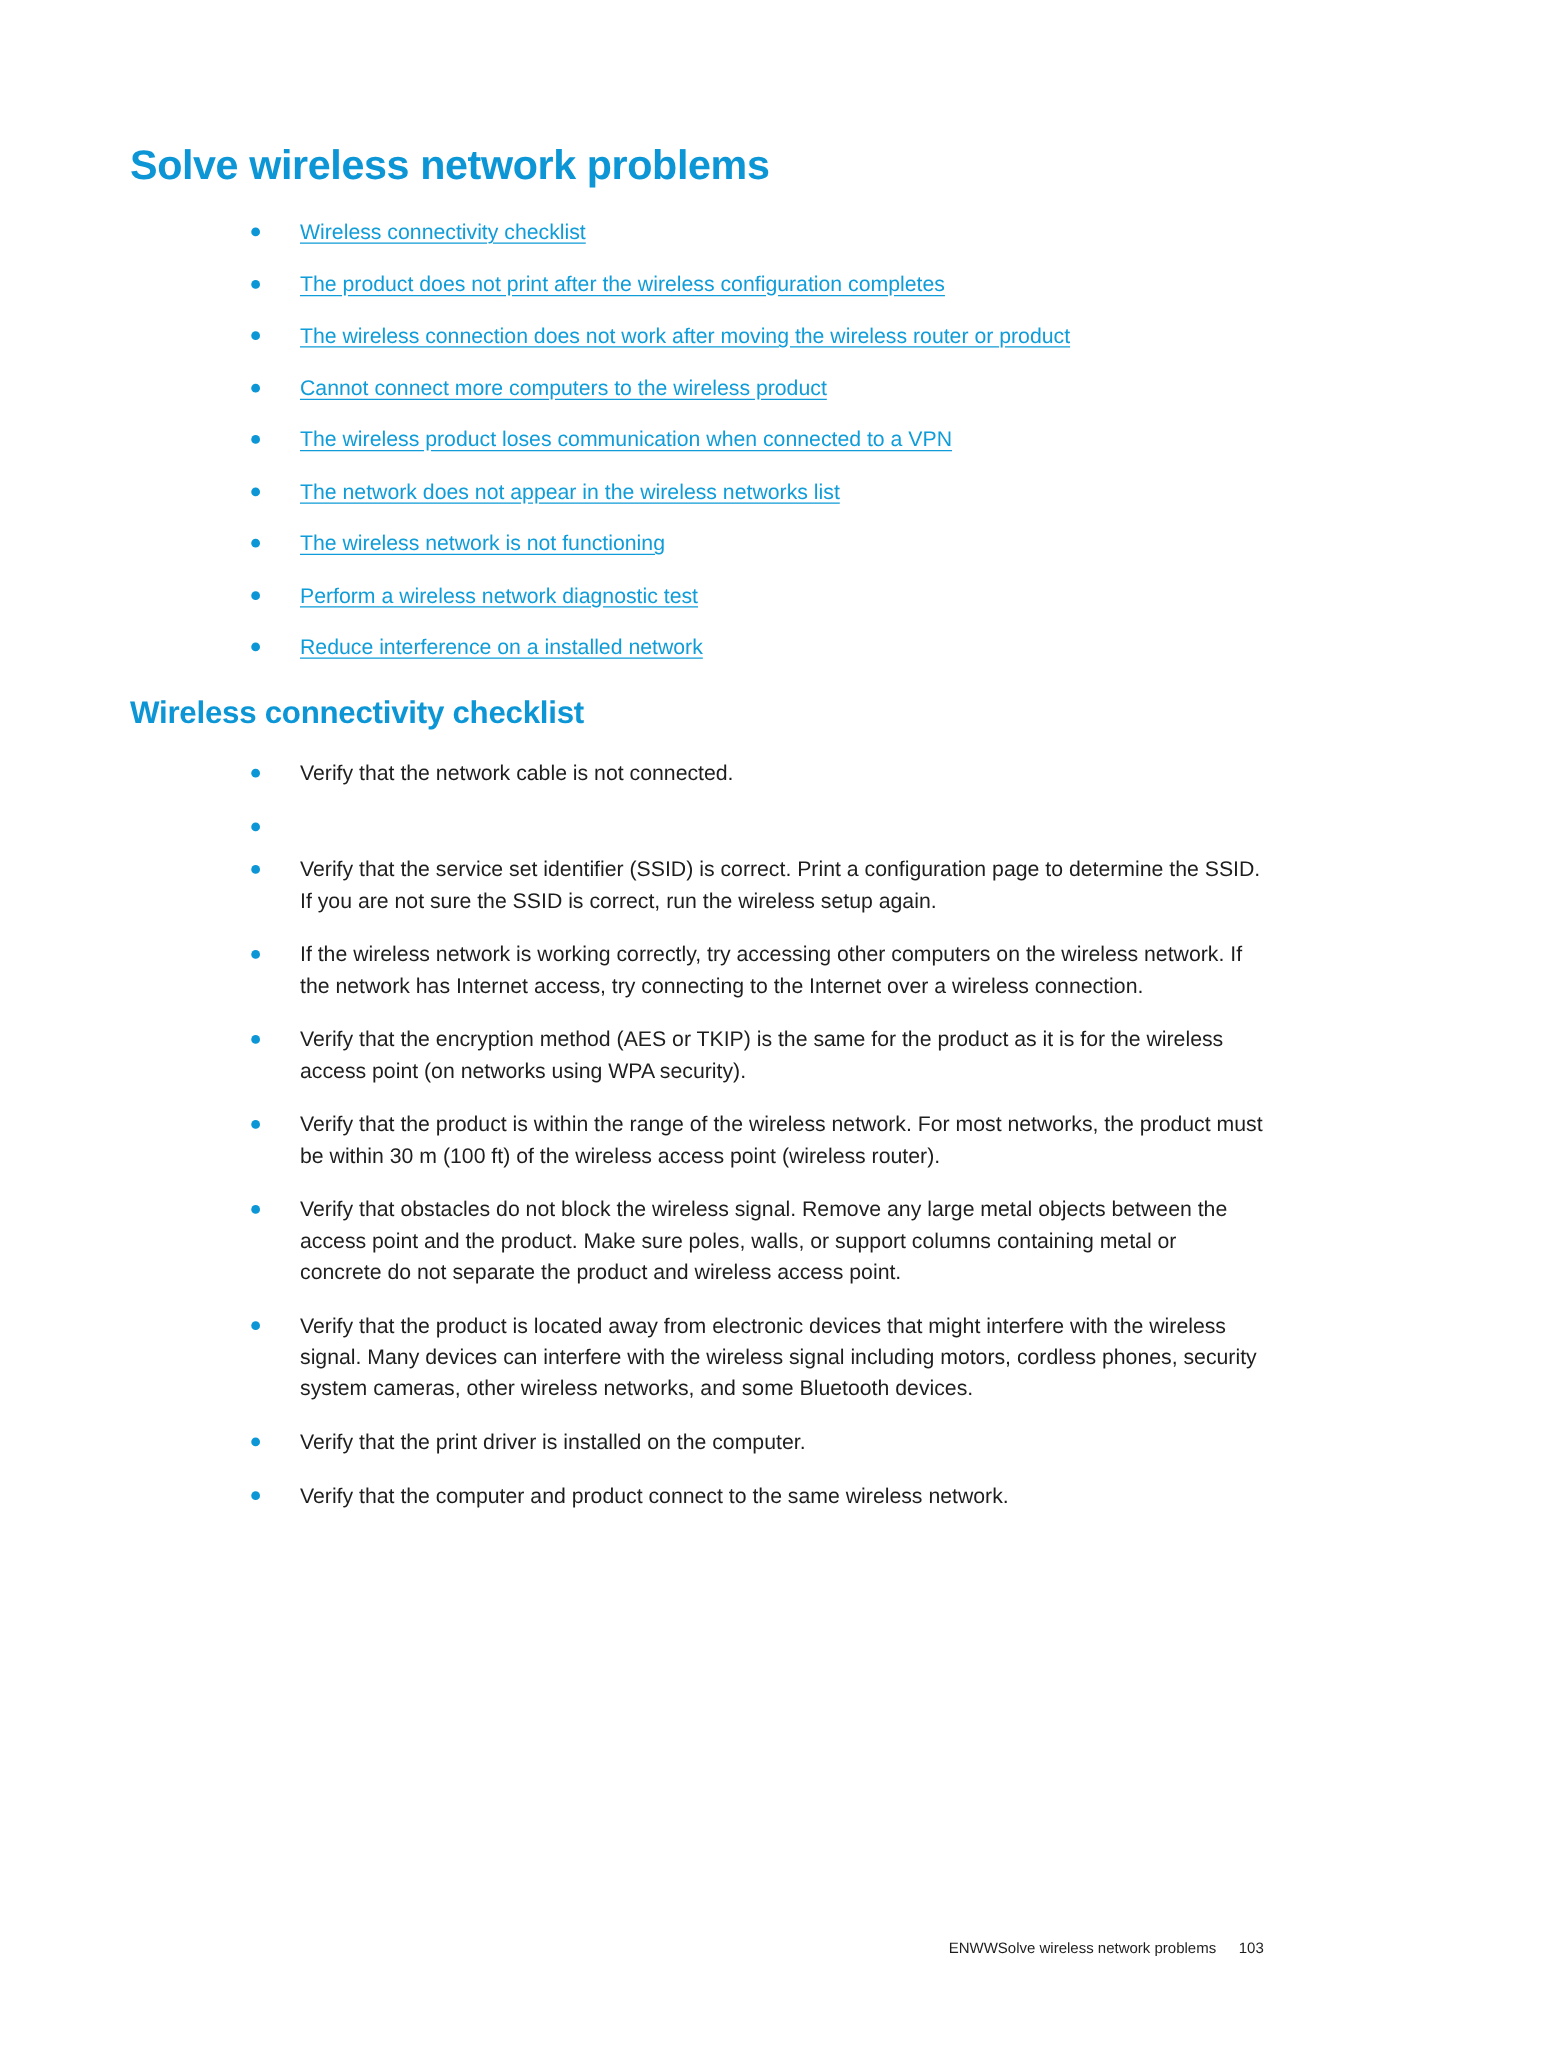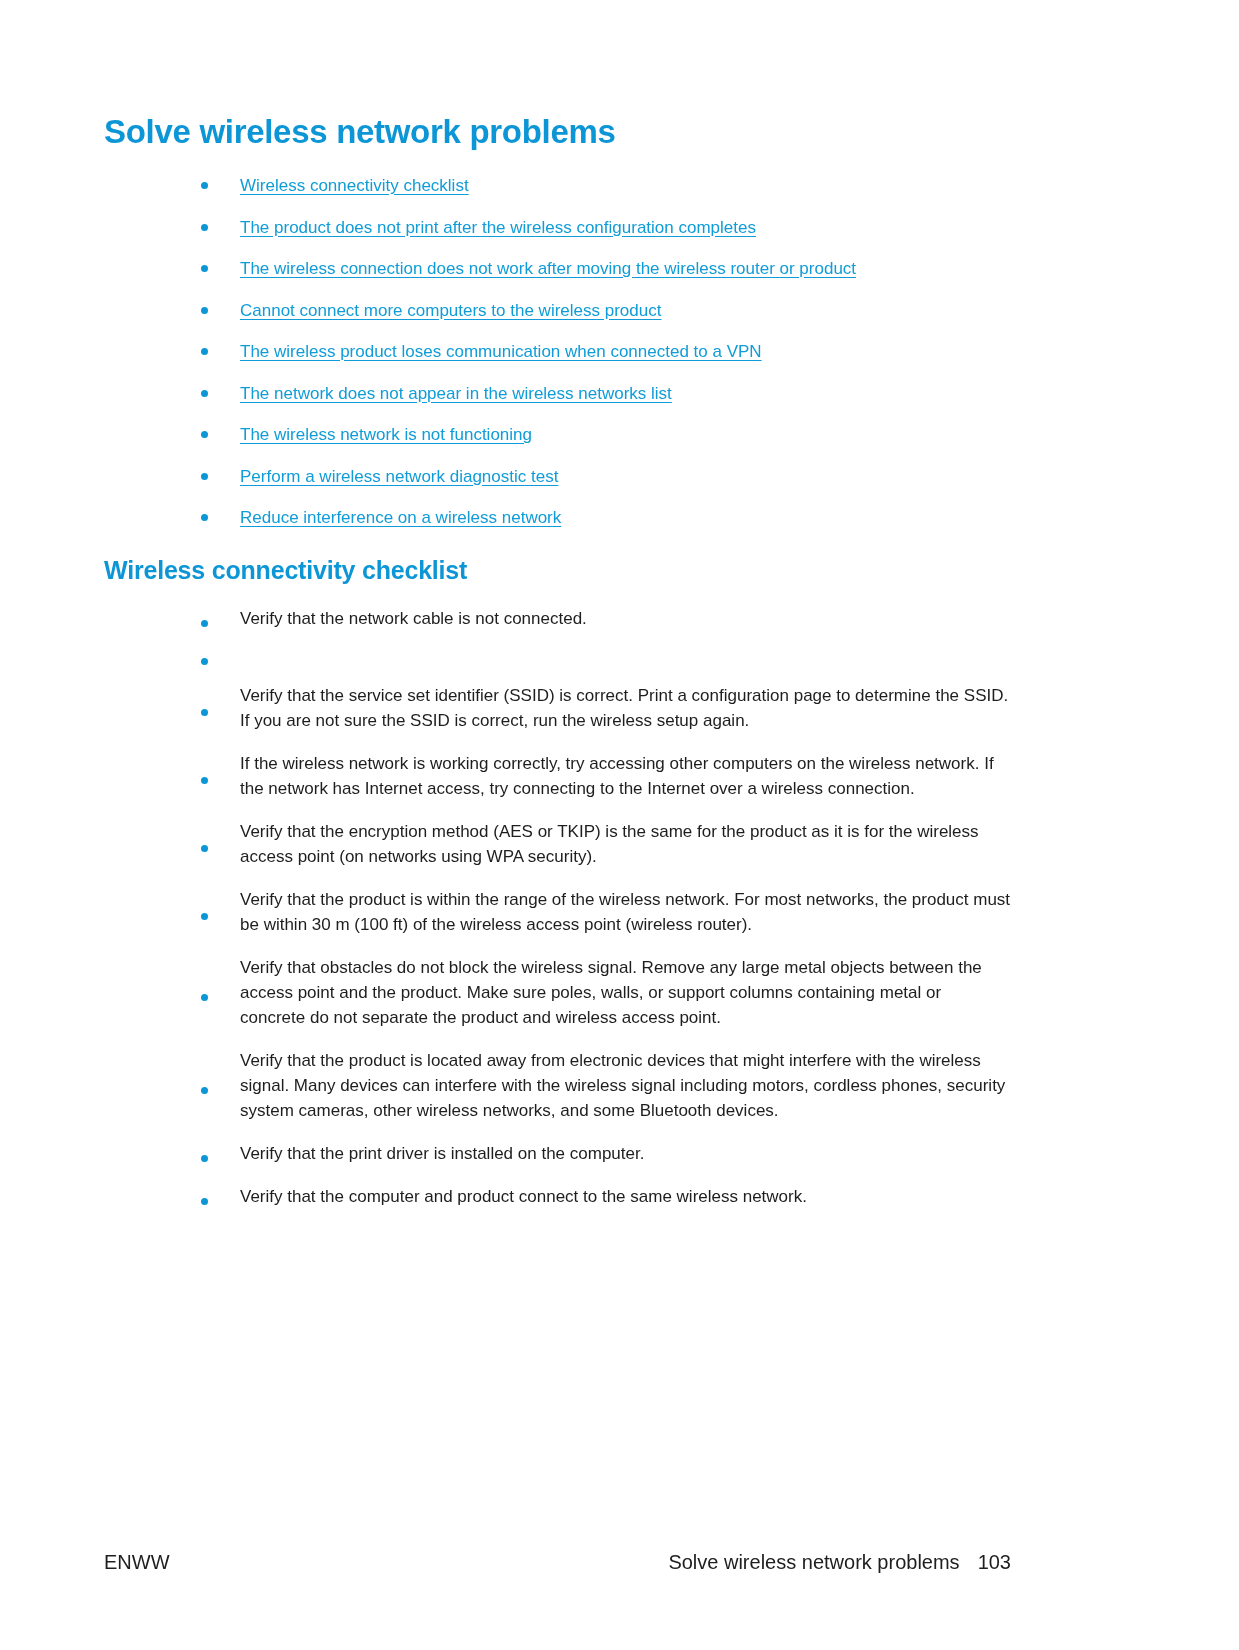--- a/index.html
+++ b/index.html
@@ -50,39 +50,39 @@
     margin-top: 27px;
     font-size: 25px;
     line-height: 30px;
     font-weight: 700;
     letter-spacing: -0.2px;
     color: var(--accent, #0d96d5);
   }
   .checklist { margin-top: 21px; }
   .checklist li {
     display: flex;
-    align-items: center;
+    align-items: flex-start;
     font-size: 17px;
     line-height: 25px;
     margin-bottom: 18px;
   }
   .checklist .bullet { margin-top: 9px; }
   .checklist .item-text {
     margin-left: 32px;
     max-width: 872px;
   }
   .footer {
     position: absolute;
     left: 104px;
     right: 104px;
     top: 1551px;
     display: flex;
-    justify-content: space-between;
+    justify-content: flex-end;
     align-items: baseline;
-    font-size: 20px;
+    font-size: 12px;
     color: var(--text, #1e1e1e);
   }
   .footer-right { display: flex; gap: 18px; }
 </style>
 </head>
 <body>
 
 <div class="page">
   <div class="content">
 
@@ -116,21 +116,21 @@
       <li>
         <span class="bullet"></span>
         <a class="toc-link" href="#">The wireless network is not functioning</a>
       </li>
       <li>
         <span class="bullet"></span>
         <a class="toc-link" href="#">Perform a wireless network diagnostic test</a>
       </li>
       <li>
         <span class="bullet"></span>
-        <a class="toc-link" href="#">Reduce interference on a wireless network</a>
+        <a class="toc-link" href="#">Reduce interference on a installed network</a>
       </li>
     </ul>
 
     <h2 class="section-heading">Wireless connectivity checklist</h2>
 
     <ul class="checklist">
       <li>
         <span class="bullet"></span>
         <span class="item-text">Verify that the network cable is not connected.</span>
       </li>

